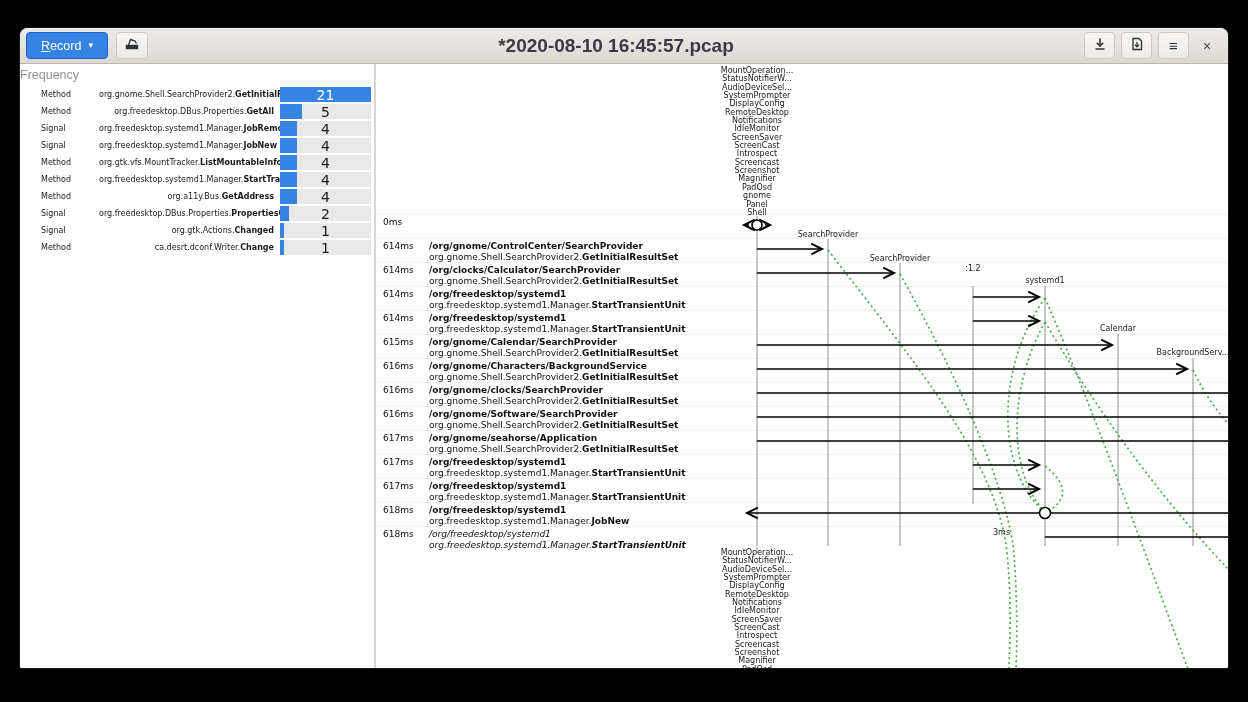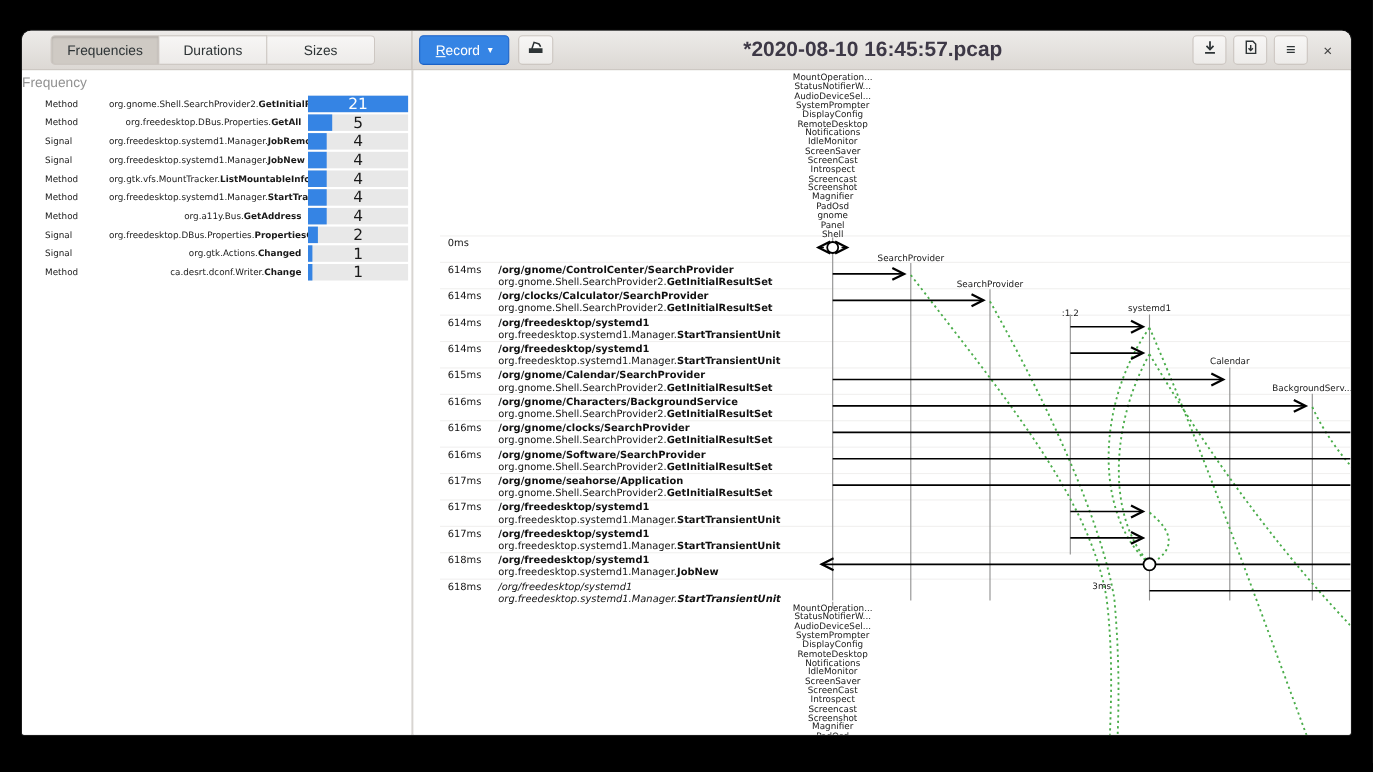--- a/index.html
+++ b/index.html
@@ -48,42 +48,35 @@
   .ffill{position:absolute;left:0;top:0;bottom:0;background:var(--accent,#3584e4);}
   .fval{position:absolute;inset:0;display:flex;align-items:center;justify-content:center;
     font-size:14px;color:#1a1a1a;font-family:"DejaVu Sans",sans-serif;}
   
   .dg-svg{position:absolute;left:0;top:0;}
   .stack{position:absolute;left:381px;transform:translateX(-50%);text-align:center;
     font-family:"DejaVu Sans",sans-serif;font-size:8px;line-height:8.35px;color:#1a1a1a;
     white-space:nowrap;}
   .ll-label{position:absolute;transform:translateX(-50%);font-family:"DejaVu Sans",sans-serif;
     font-size:8px;color:#1a1a1a;white-space:nowrap;}
-  .events{position:absolute;left:0;top:150px;right:0;padding-left:24px;}
+  .events{position:absolute;left:0;top:150px;right:0;}
   .erow{height:24px;border-top:1px solid #f1f0ef;box-sizing:border-box;display:flex;
     font-family:"DejaVu Sans",sans-serif;font-size:9px;color:#111;}
   .etime{width:46px;padding:2px 0 0 7px;}
   .etext{padding-top:2px;line-height:11px;white-space:nowrap;}
   .epath{font-weight:bold;}
   .erow.italic .epath{font-weight:normal;font-style:italic;}
   .erow.italic .eiface{font-style:italic;}
   .dur-label{position:absolute;font-family:"DejaVu Sans",sans-serif;font-size:8px;color:#1a1a1a;}
 </style>
 </head>
 <body>
 
 <div class="window">
   <div class="headerbar">
-    <div class="hb-left">
-      <div class="tabs">
-        <div class="tab active">Frequencies</div>
-        <div class="tab">Durations</div>
-        <div class="tab">Sizes</div>
-      </div>
-    </div>
     <div class="hb-right">
       <div class="btn record-btn">
         <span><u>R</u><span>ecord</span></span>
         <span class="caret">▾</span>
       </div>
       <div class="btn icon-btn">
         <span>
           <svg width="16" height="16" viewBox="0 0 16 16">
               <g fill="none" stroke="#2e3436" stroke-width="1.4">
                 <path d="M4.5 9.5 L6.5 3.5 L11 5 L12.5 7.5" fill="#fff"></path>
@@ -397,21 +390,21 @@
           <div>ScreenCast</div>
           <div>Introspect</div>
           <div>Screencast</div>
           <div>Screenshot</div>
           <div>Magnifier</div>
           <div>PadOsd</div>
         </div>
       <div id="lifeline-labels">
           <div class="ll-label" style="left: 452px; top: 166px;">SearchProvider</div>
           <div class="ll-label" style="left: 524px; top: 190px;">SearchProvider</div>
-          <div class="ll-label" style="left: 597px; top: 216px;">:1.2</div>
+          <div class="ll-label" style="left: 597px; top: 200px;">:1.2</div>
           <div class="ll-label" style="left: 669px; top: 212px;">systemd1</div>
           <div class="ll-label" style="left: 742px; top: 260px;">Calendar</div>
           <div class="ll-label" style="left: 817px; top: 284px;">BackgroundServ...</div>
         </div>
       <div class="dur-label" style="left:617px;top:464px;">3ms</div>
     </div>
   </div>
 </div>
 
 </body></html>

